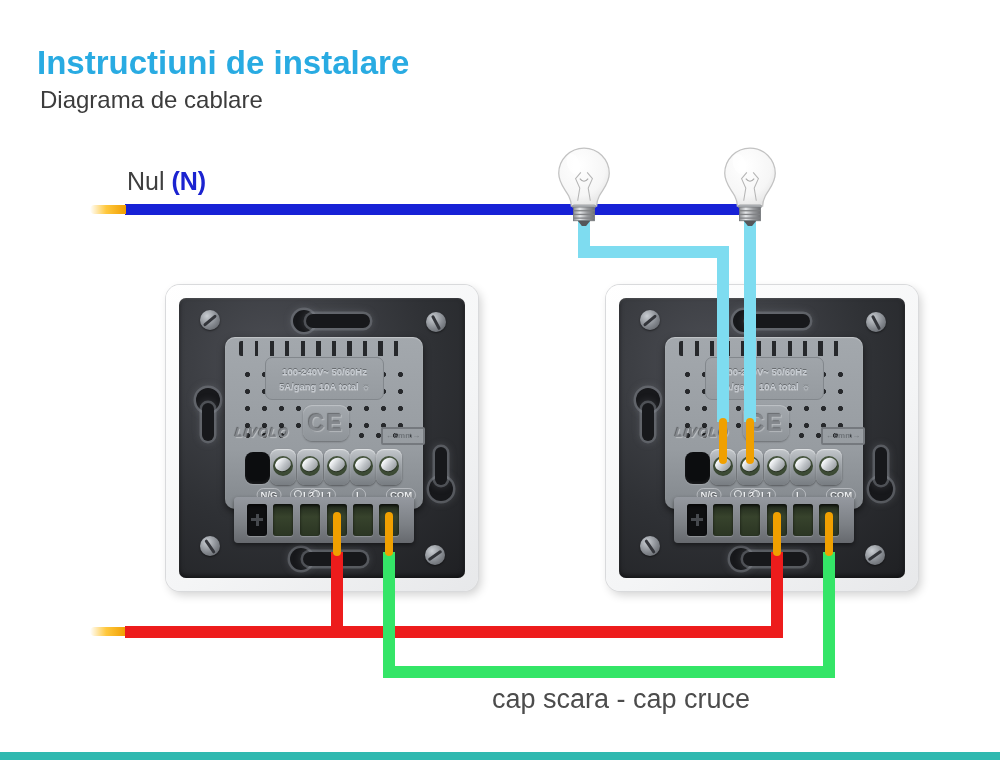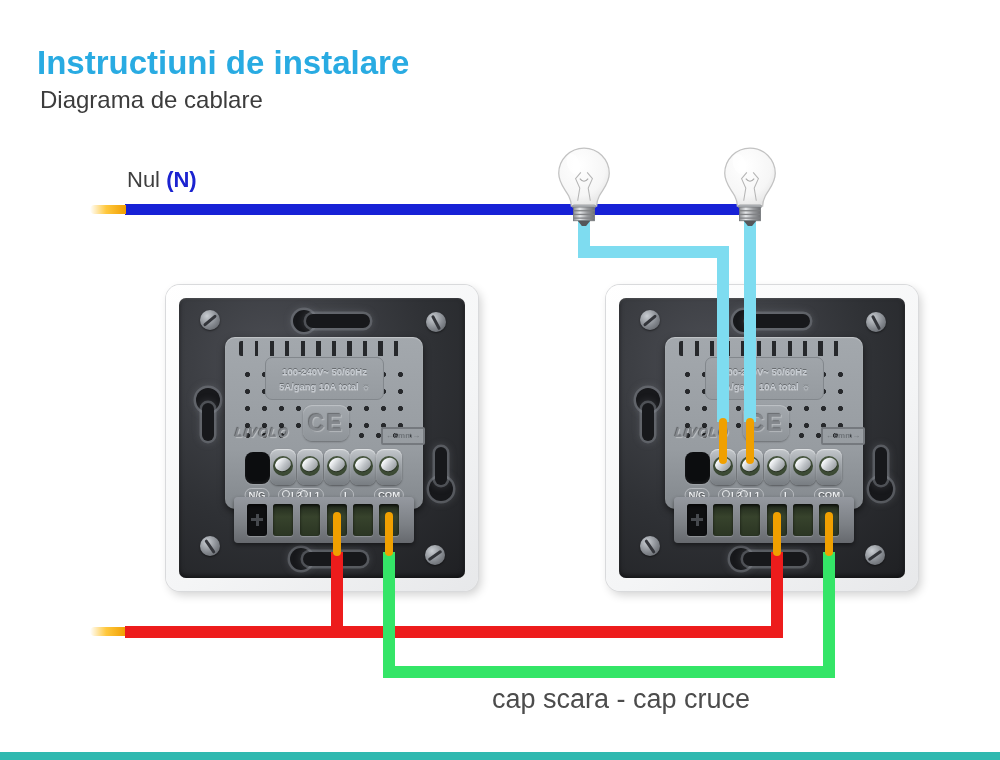--- a/index.html
+++ b/index.html
@@ -3,21 +3,21 @@
 <meta charset="utf-8">
 <style>
   html,body{margin:0;padding:0;background:#ffffff;}
   .canvas{position:relative;width:1000px;height:760px;background:#ffffff;overflow:hidden;
           font-family:"Liberation Sans",sans-serif;}
 
   
   .title{position:absolute;left:37px;top:44px;font-size:33px;font-weight:bold;color:var(--accent-title,#29abe2);letter-spacing:0;}
   .subtitle{position:absolute;left:40px;top:86px;font-size:24px;color:#3c3c3c;}
 
-  .wire-label{position:absolute;font-size:22px;color:#3f3f3f;white-space:nowrap;}
+  .wire-label{position:absolute;font-size:25px;color:#3f3f3f;white-space:nowrap;}
   .wire-label b.n{color:var(--neutral-text,#1b23d0);}
   .wire-label b.l{color:var(--phase-text,#e51d1d);}
   .caption{position:absolute;left:492px;top:684px;font-size:27px;color:#4c4c4c;white-space:nowrap;}
 
   
   .wire{position:absolute;z-index:18;}
   .fade-tip{position:absolute;width:36px;height:9px;border-radius:5px 0 0 5px;z-index:17;
             background:linear-gradient(90deg,rgba(255,216,120,0) 0%,#ffc83d 45%,#f09e00 100%);}
   .otip{position:absolute;width:8px;background:var(--wire-tip,#f0a000);z-index:21;border-radius:4px;}
   .w-n{background:var(--wire-neutral,#1721d6);z-index:5;}
@@ -83,21 +83,21 @@
         box-shadow:0 1px 2px rgba(0,0,0,.4),inset 0 1px 1px rgba(255,255,255,.5);}
   .term::before{content:'';position:absolute;left:3px;top:7px;width:20px;height:20px;border-radius:50%;
         background:radial-gradient(circle at 50% 40%,#6a7a5e 0%,#42513a 50%,#2e3a28 100%);}
   .term::after{content:'';position:absolute;left:5px;top:9px;width:16px;height:13px;border-radius:50%;
         background:linear-gradient(145deg,#f4f6f8 20%,#c0c4c8 55%,#8d9196 100%);
         transform:rotate(-18deg);box-shadow:0 1px 1px rgba(0,0,0,.45);}
   .t1{left:45px;} .t2{left:72px;} .t3{left:99px;} .t4{left:125px;} .t5{left:151px;}
 
   .tl{position:absolute;top:151px;transform:translateX(-50%);font-size:9.5px;font-weight:bold;color:#eef0f2;
       white-space:nowrap;text-shadow:0 1px 1px rgba(0,0,0,.5);border:1px solid rgba(225,228,232,.5);
-      border-radius:8px;padding:0 3px;line-height:12px;}
+      border-radius:8px;padding:0 3px;line-height:12px;margin-left:12px;}
   .tl-ng{left:32px;} .tl-l2{left:67px;} .tl-l1{left:85px;} .tl-l{left:122px;} .tl-com{left:164px;}
   .lampico{display:inline-block;width:6px;height:6px;border:1.2px solid #eef0f2;border-radius:50%;
            margin-right:1px;position:relative;top:0px;}
   .lampico::after{content:'';position:absolute;left:1.3px;top:5.5px;width:1.6px;height:3px;background:#eef0f2;}
   .tick{position:absolute;top:167px;width:2px;height:8px;background:#d6d9dc;}
   .k1{left:31px;} .k2{left:57px;} .k3{left:84px;} .k5{left:163px;}
   .bracket{position:absolute;left:107px;top:167px;width:30px;height:8px;
            border-left:2px solid #d6d9dc;border-right:2px solid #d6d9dc;border-bottom:2px solid #d6d9dc;}
 
   .connector{position:absolute;left:68px;top:212px;width:180px;height:46px;border-radius:4px;z-index:4;

